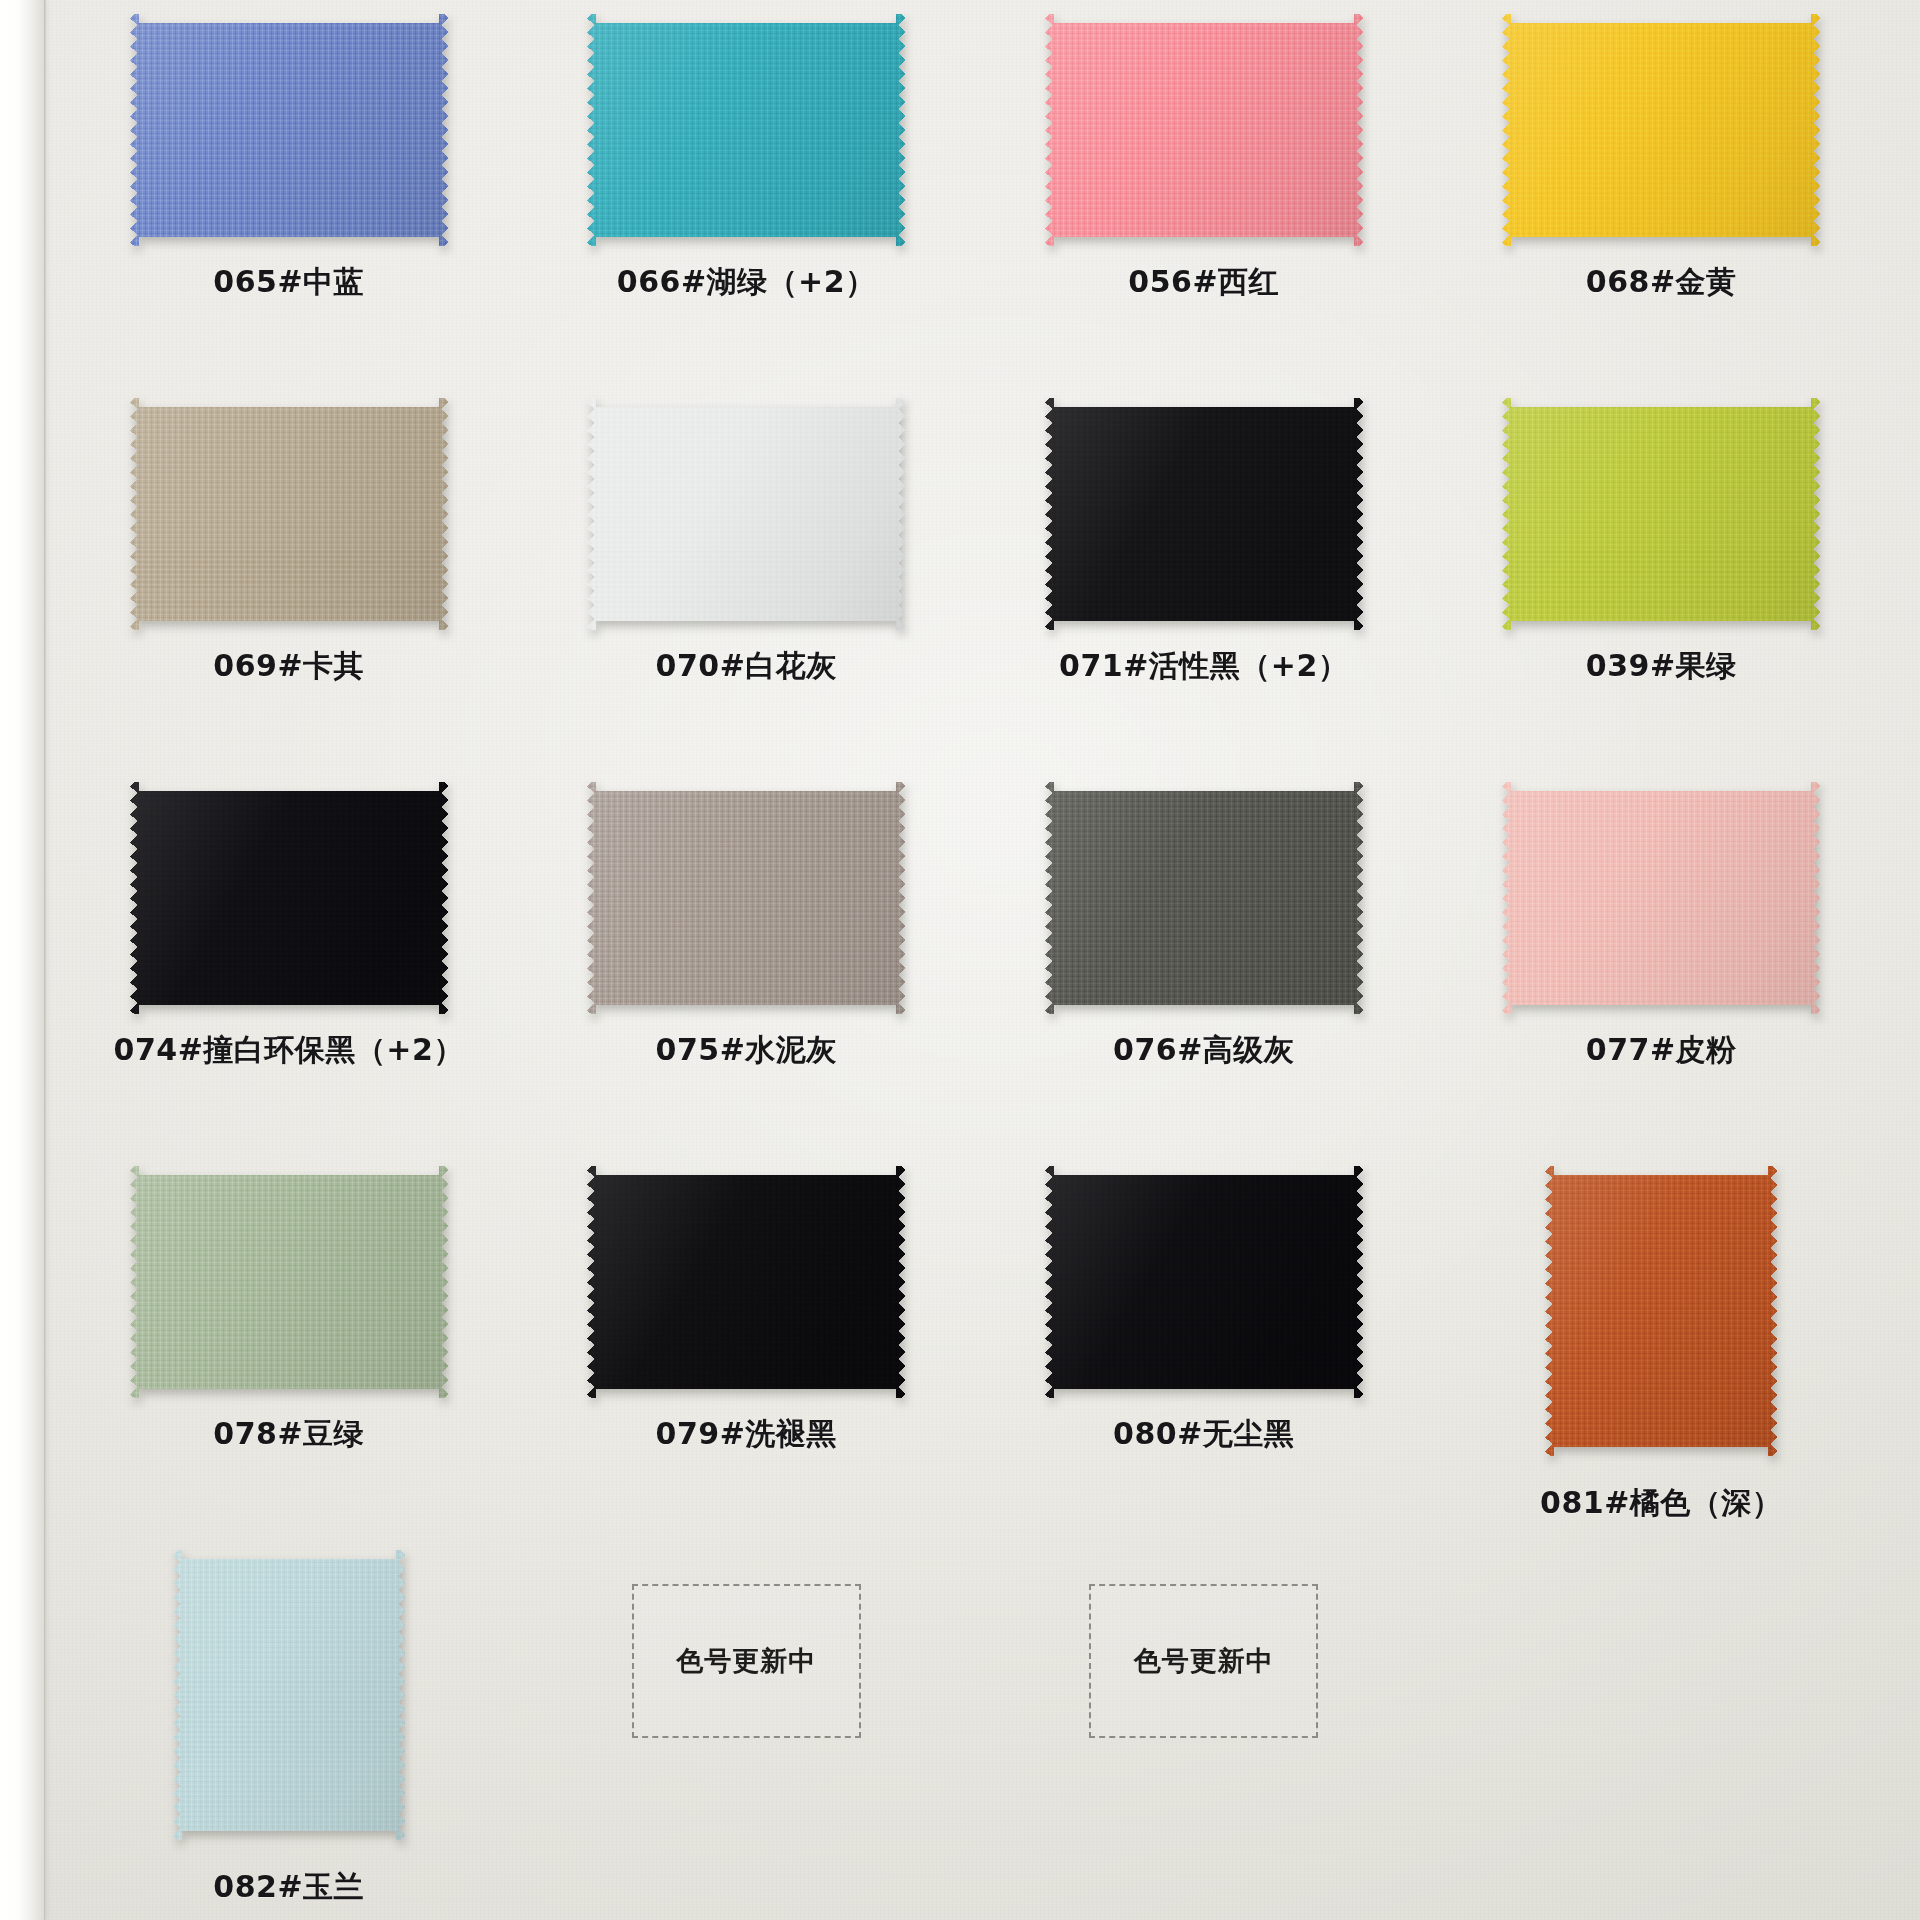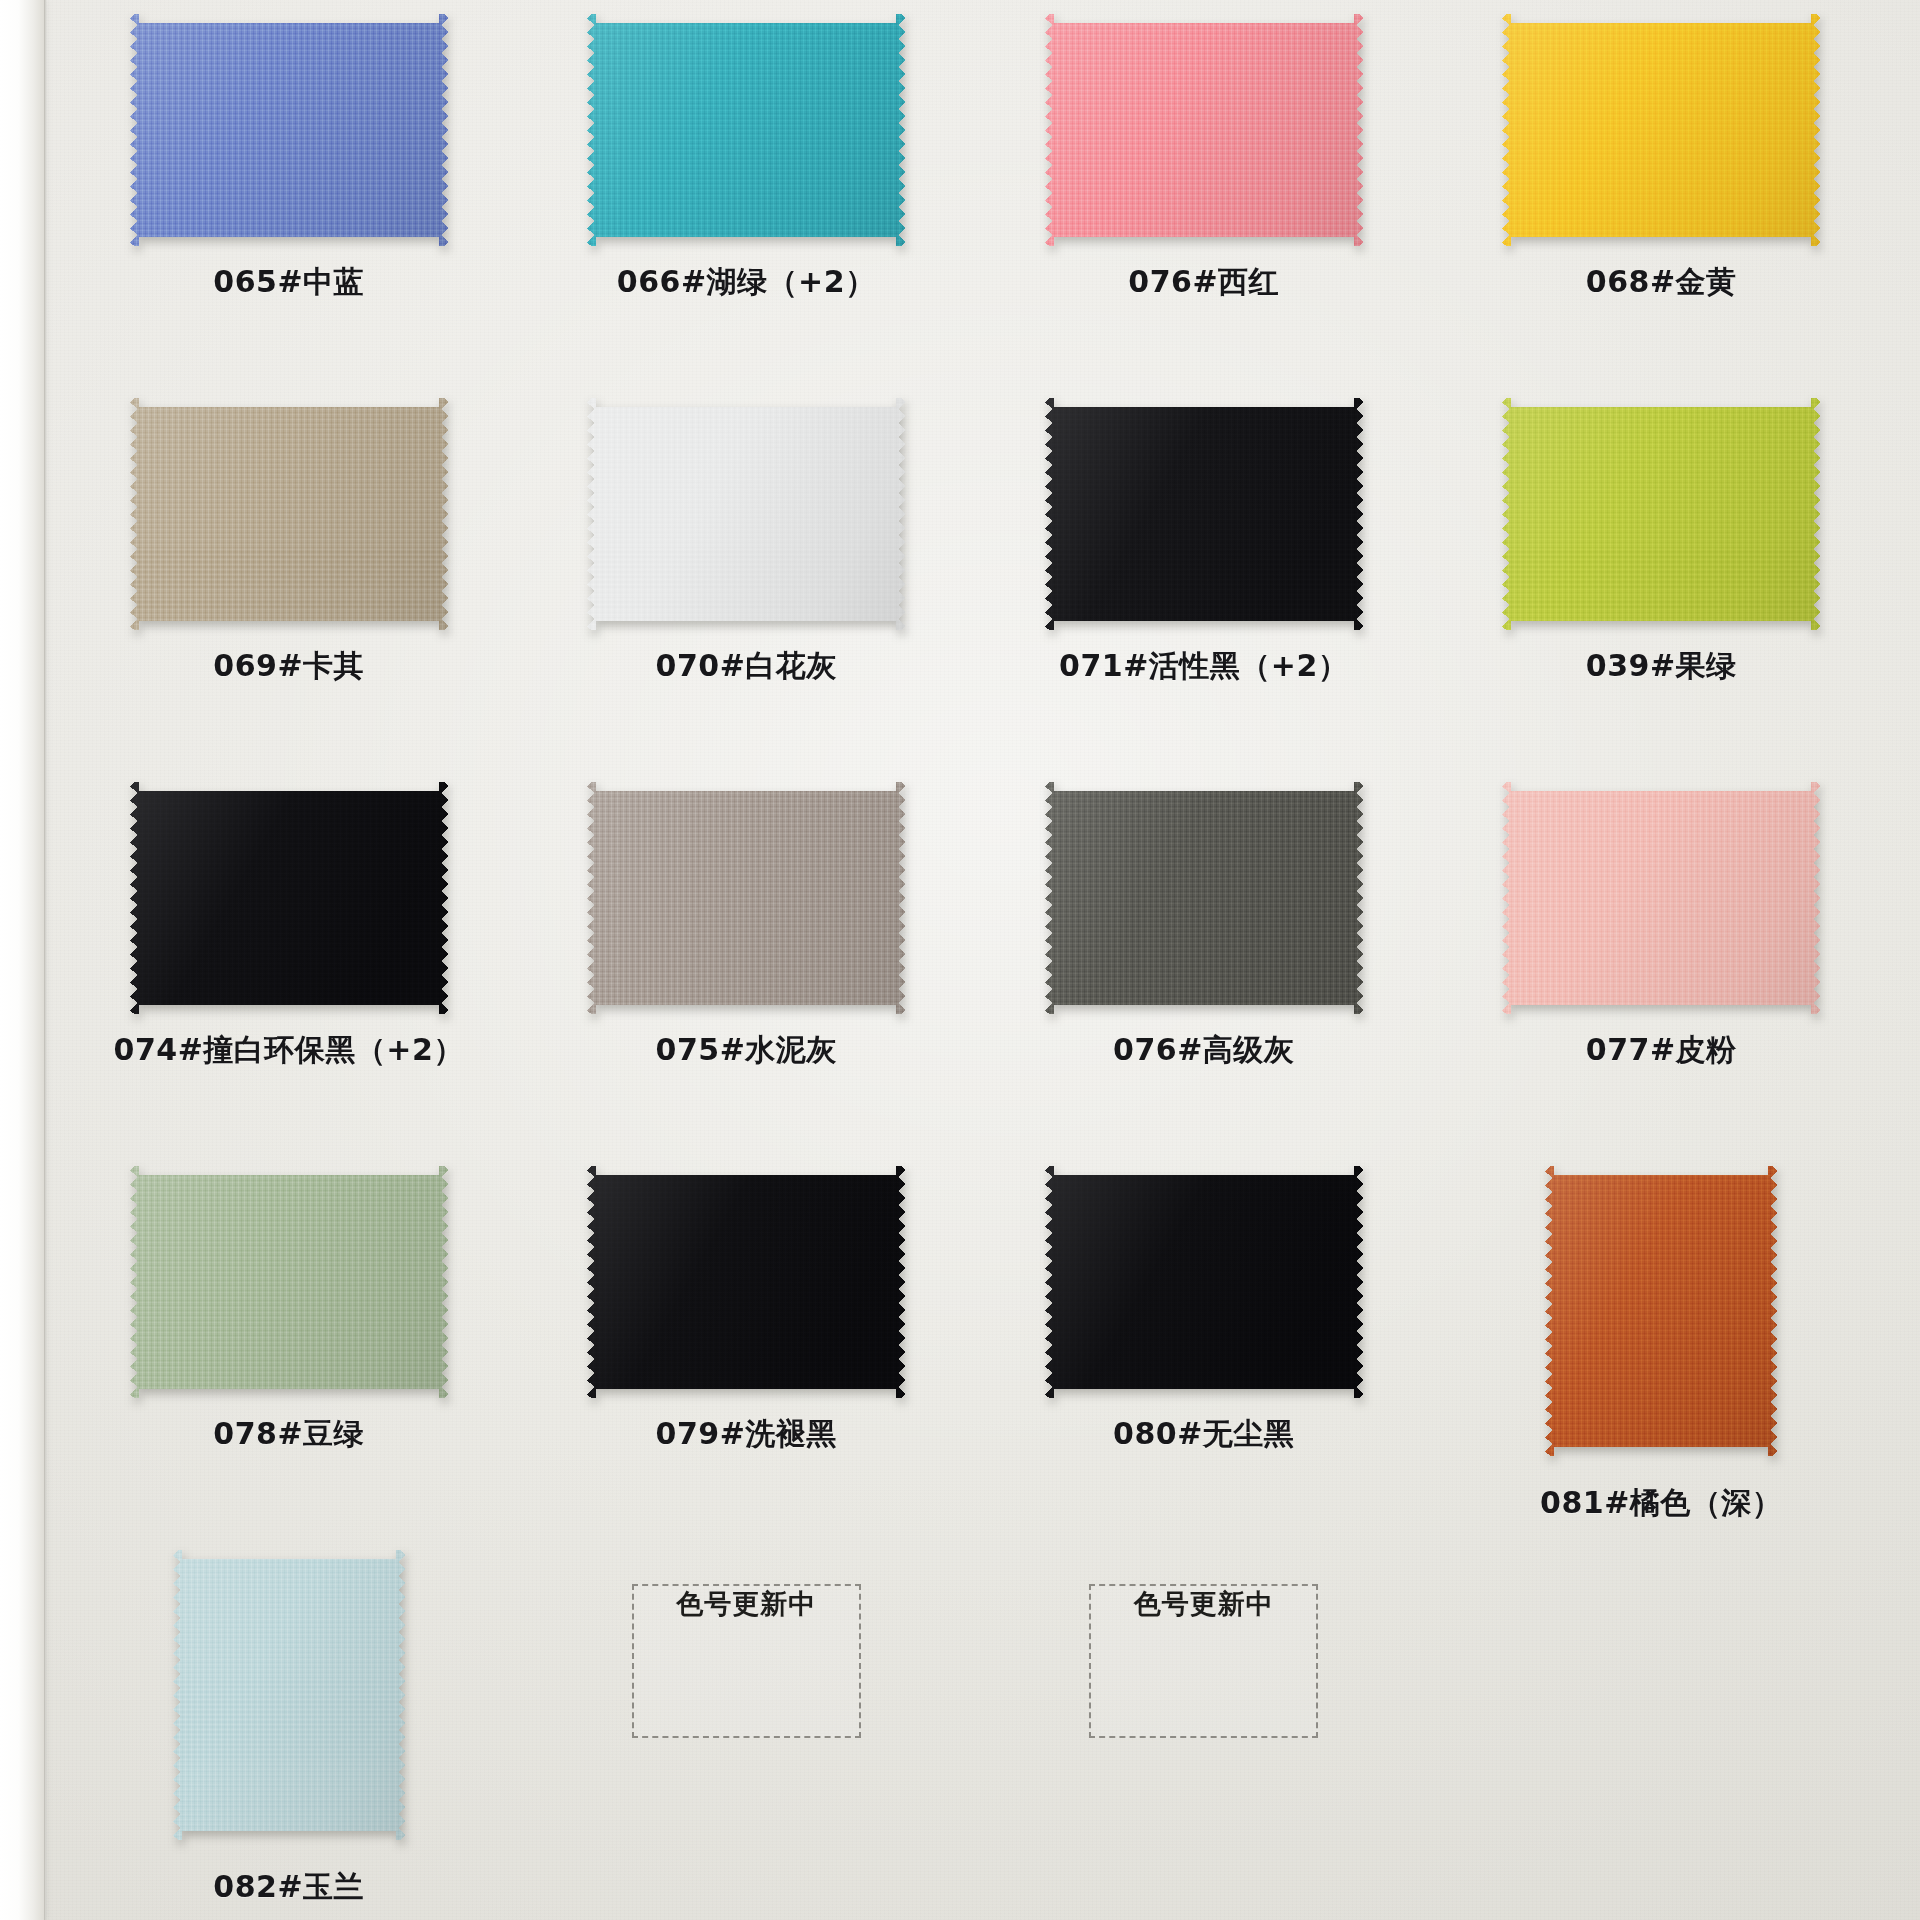--- a/index.html
+++ b/index.html
@@ -150,21 +150,21 @@
     z-index: 2;
   }
 
   
   .placeholder {
     width: 225px;
     height: 150px;
     margin-top: 34px;
     border: 2px dashed #8d8b85;
     display: flex;
-    align-items: flex-start;
+    align-items: center;
     justify-content: center;
     background: rgba(255,255,255,0.10);
   }
   .placeholder-text {
     font-family: "DejaVu Sans", "Liberation Sans", sans-serif;
     font-size: 27px;
     font-weight: 700;
     color: #1d1d1b;
     letter-spacing: 1px;
     white-space: nowrap;
@@ -201,21 +201,21 @@
       <div class="cell">
         <div class="swatch-wrap">
           <div class="swatch" style="background: rgb(54, 174, 187);"></div>
         </div>
         <div class="caption">066#湖绿（+2）</div>
       </div>
       <div class="cell">
         <div class="swatch-wrap">
           <div class="swatch" style="background: rgb(245, 146, 156);"></div>
         </div>
-        <div class="caption">076#西红</div>
+        <div class="caption">056#西红</div>
       </div>
       <div class="cell">
         <div class="swatch-wrap">
           <div class="swatch" style="background: rgb(245, 197, 38);"></div>
         </div>
         <div class="caption">068#金黄</div>
       </div>
       <div class="cell">
         <div class="swatch-wrap">
           <div class="swatch" style="background: rgb(185, 171, 147);"></div>

